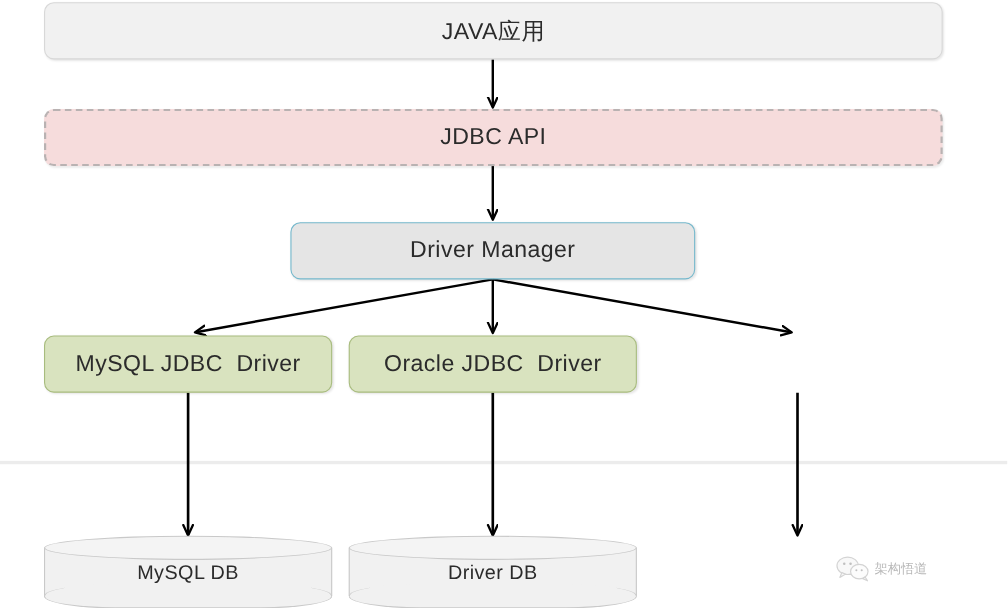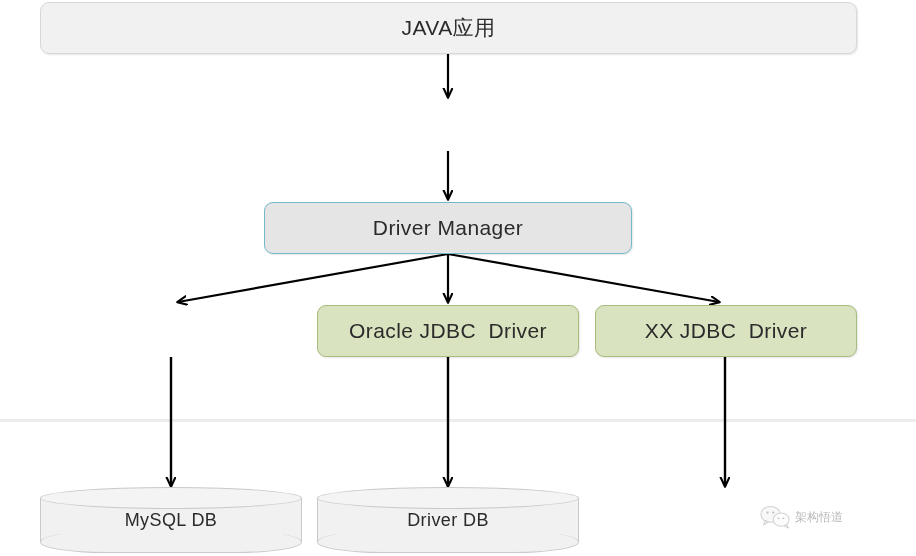--- a/index.html
+++ b/index.html
@@ -191,33 +191,36 @@
 
     <g>
       <line x1="725" y1="357" x2="725" y2="486" stroke="#000" stroke-width="2.4" marker-end="url(#ah)"></line>
     </g>
   </svg>
 
   <div class="node node-app" style="left:40px; top:2px; width:817px; height:52px;">
     <span>JAVA应用</span>
   </div>
 
+  <div class="node node-api" style="left:40px; top:99px; width:817px; height:52px;">
+    <span>JDBC API</span>
+  </div>
 
   <div class="node node-manager" style="left:264px; top:202px; width:368px; height:52px;">
     <span>Driver Manager</span>
   </div>
 
+  <div class="node node-driver" style="left:40px; top:305px; width:262px; height:52px;">
+    <span>MySQL JDBC  Driver</span>
+  </div>
 
   <div class="node node-driver" style="left:317px; top:305px; width:262px; height:52px;">
     <span>Oracle JDBC  Driver</span>
   </div>
 
-  <div class="node node-driver" style="left:595px; top:305px; width:262px; height:52px;">
-    <span>XX JDBC  Driver</span>
-  </div>
 
   <div class="db" style="left:40px; top:487px; width:262px; height:66px;">
     <div class="db-body"></div>
     <div class="db-bottom"></div>
     <div class="db-top"></div>
     <div class="db-label">MySQL DB</div>
   </div>
 
   <div class="db" style="left:317px; top:487px; width:262px; height:66px;">
     <div class="db-body"></div>

